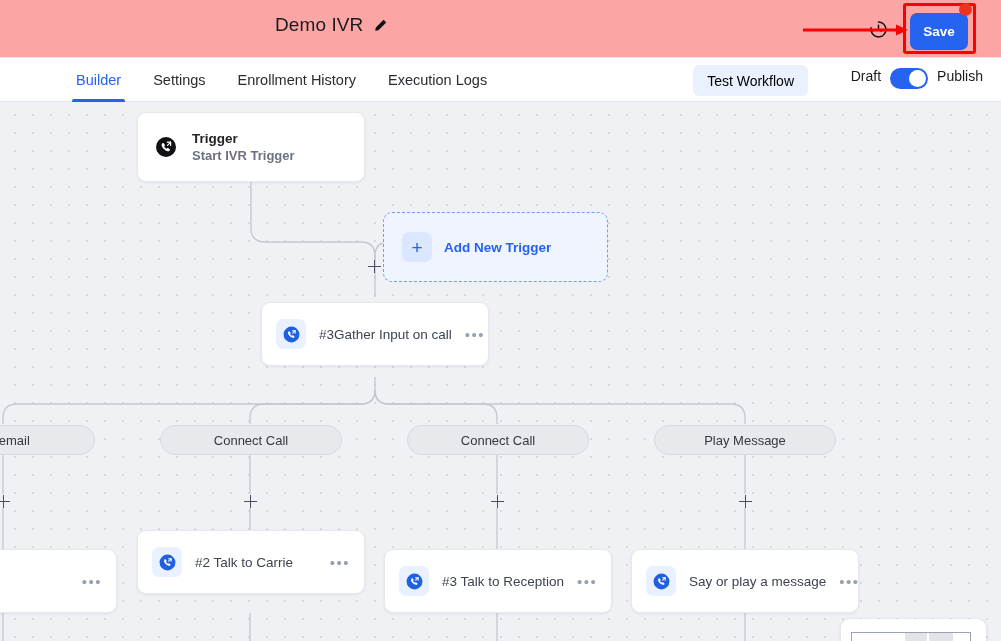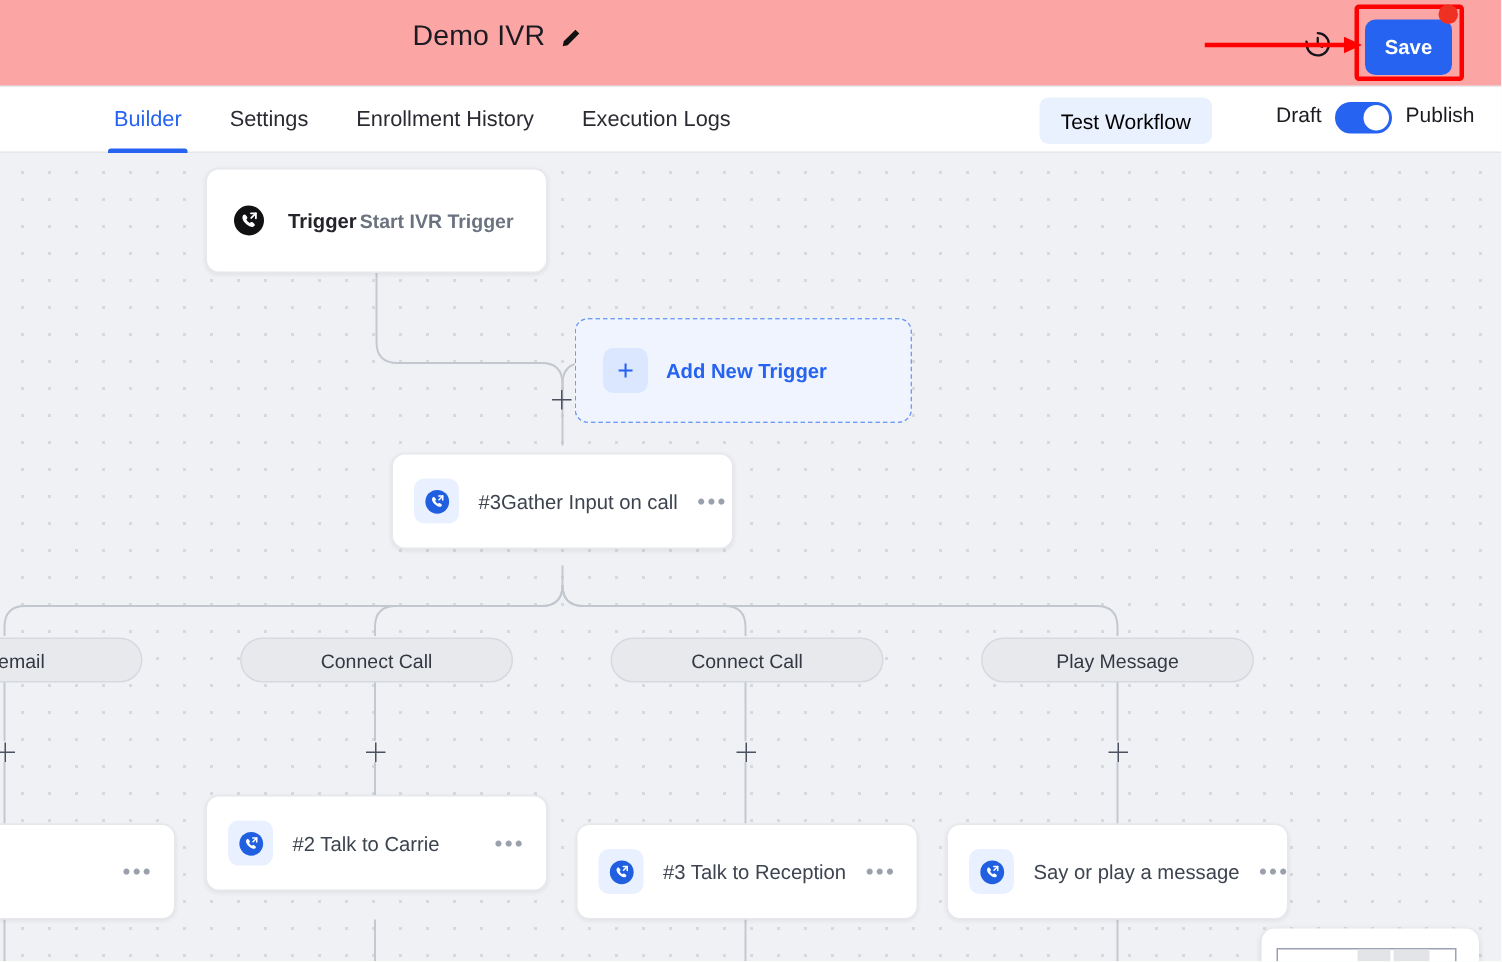--- a/index.html
+++ b/index.html
@@ -92,21 +92,21 @@
   }
   .edges { position:absolute; inset:0; width:1001px; height:539px; pointer-events:none; }
 
   
   .node {
     position:absolute; background:#fff; border:1px solid #e6e8ec; border-radius:9px;
     box-shadow:0 1px 3px rgba(16,24,40,.07);
     display:flex; align-items:center;
   }
   .node-trigger { left:137px; top:10px; width:228px; height:70px; padding:0 16px; gap:14px; }
-  .trig-texts { display:flex; flex-direction:row; gap:2px; }
+  .trig-texts { display:flex; flex-direction:column; gap:2px; }
   .trig-title { font-size:13.5px; font-weight:bold; color:#24242b; }
   .trig-sub { font-size:13px; color:#6b7280;font-weight:bold; }
 
   .add-trigger {
     position:absolute; left:383px; top:110px; width:225px; height:70px;
     background:#eff4ff; border:1.7px dashed #6e9bf5; border-radius:9px;
     display:flex; align-items:center; gap:12px; padding:0 18px; cursor:pointer;
   }
   .plus-sq {
     width:30px; height:30px; border-radius:7px; background:#dbe7ff;

